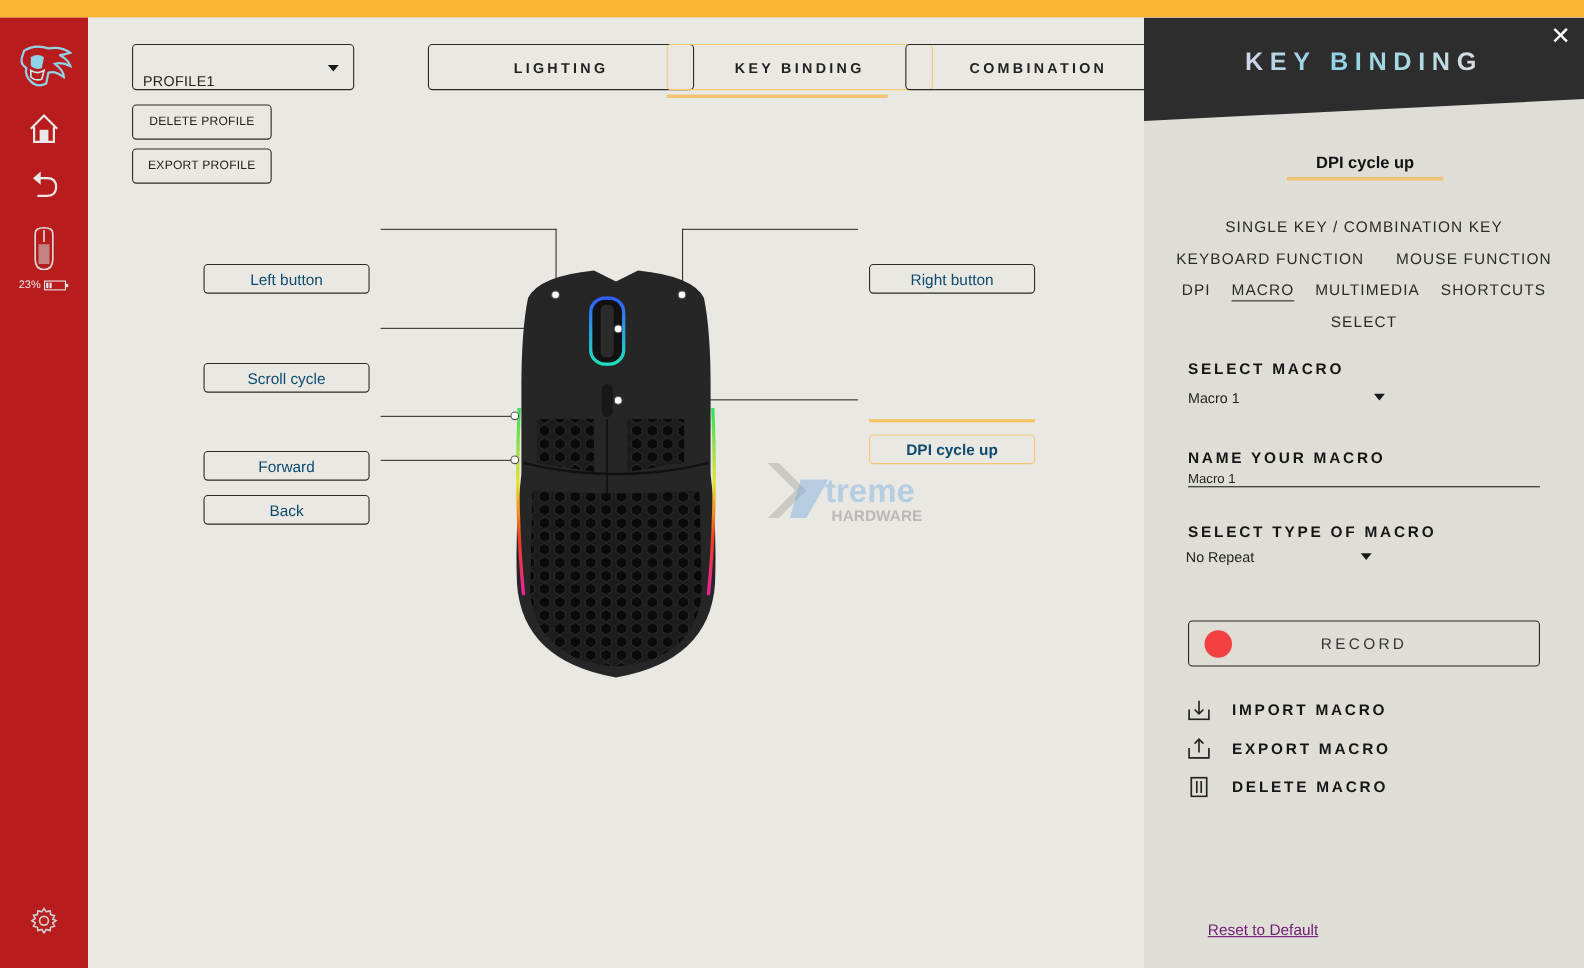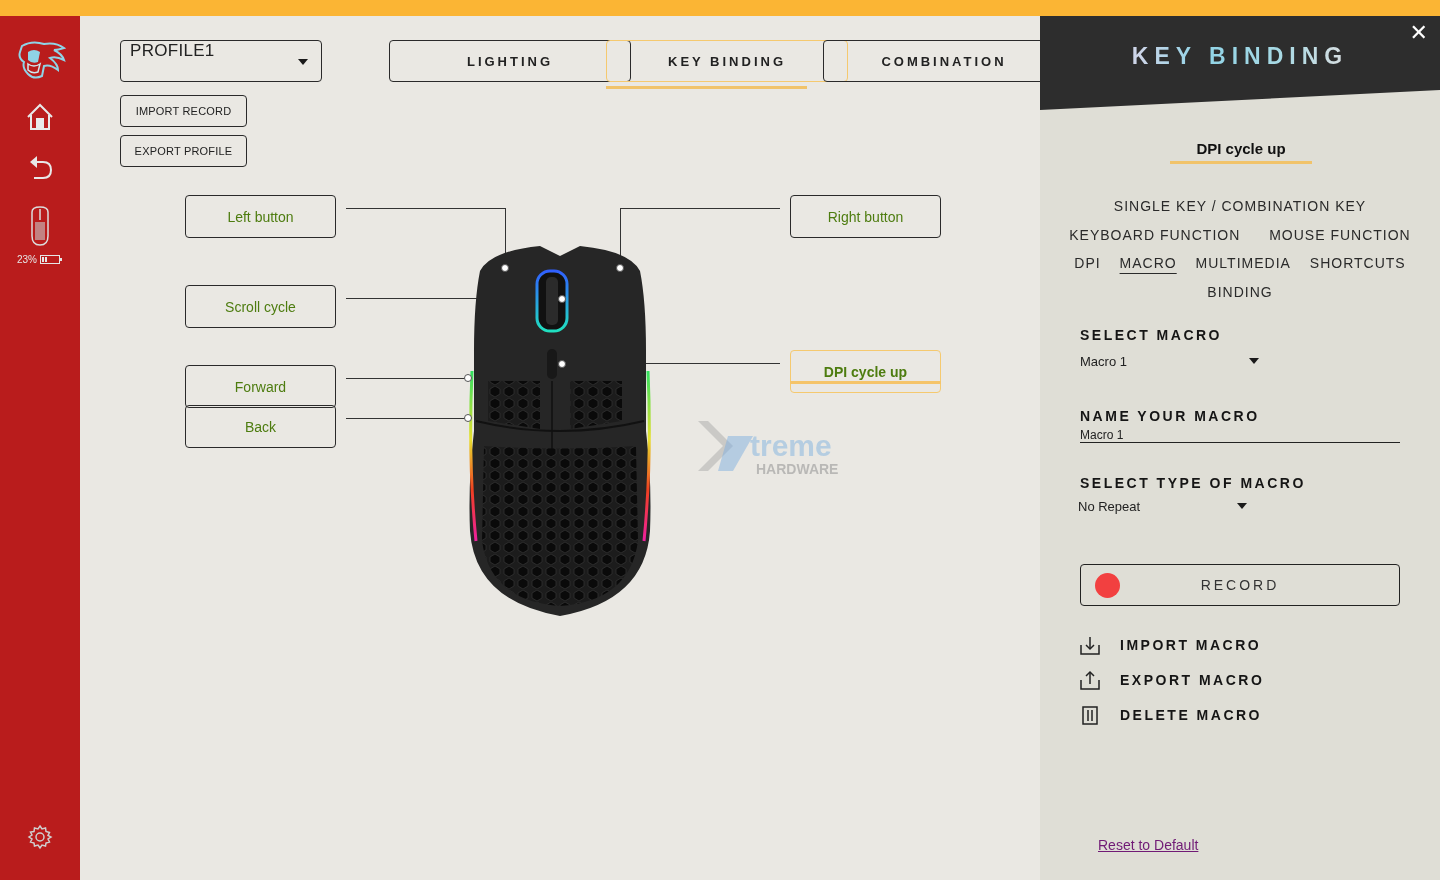--- a/index.html
+++ b/index.html
@@ -15,29 +15,29 @@
   .sb-back { position: absolute; left: 26px; top: 138px; width: 28px; height: 28px; cursor: pointer; }
   .sb-mouse { position: absolute; left: 28px; top: 190px; width: 24px; height: 40px; cursor: pointer; }
   .sb-batt { position: absolute; left: 17px; top: 238px; display: flex; align-items: center; gap: 3px; color: #e6e6e6; font-size: 10px; }
   .batt-icon { width: 20px; height: 9px; border: 1px solid #e6e6e6; position: relative; padding: 1px; display: flex; gap: 1px; }
   .batt-icon::after { content: ""; position: absolute; right: -3px; top: 2px; width: 2px; height: 3px; background: #e6e6e6; }
   .batt-icon span { width: 2px; height: 100%; background: #e6e6e6; }
   .sb-gear { position: absolute; left: 27px; top: 808px; width: 26px; height: 26px; cursor: pointer; }
 
   
   .main { position: absolute; left: 80px; top: 16px; width: 960px; height: 864px; background: #eae8e3; }
-  .profile-select { position: absolute; left: 40px; top: 24px; width: 202px; height: 42px; border: 1.5px solid #2a2a2a; border-radius: 4px; display: flex; align-items: flex-start; padding-left: 9px; font-size: 17px; color: #222; letter-spacing: 0.3px; }
+  .profile-select { position: absolute; left: 40px; top: 24px; width: 202px; height: 42px; border: 1.5px solid #2a2a2a; border-radius: 4px; display: flex; align-items: flex-end; padding-left: 9px; font-size: 13px; color: #222; letter-spacing: 0.3px; }
   .caret { width: 0; height: 0; border-left: 5px solid transparent; border-right: 5px solid transparent; border-top: 6px solid #1a1a1a; position: absolute; }
   .profile-select .caret { right: 13px; top: 18px; }
   .small-btn { position: absolute; left: 40px; width: 127px; height: 32px; border: 1.5px solid #2a2a2a; border-radius: 4px; font-size: 11px; color: #222; display: flex; align-items: center; justify-content: center; letter-spacing: 0.2px; background: transparent; }
   .tab { position: absolute; top: 24px; width: 242px; height: 42px; border: 1.5px solid #2a2a2a; border-radius: 4px; display: flex; align-items: center; justify-content: center; font-size: 13px; letter-spacing: 3px; color: #222; font-weight: bold; }
   .tab.active { border-color: #f5c96f; }
   .tab-underline { position: absolute; left: 526px; top: 70px; width: 201px; height: 3px; background: #f1c36a; }
 
-  .label-box { position: absolute; width: 151px; height: 43px; border: 1.5px solid #2a2a2a; border-radius: 4px; display: flex; align-items: center; justify-content: center; font-size: 14px; color: #4d7c0f; }
+  .label-box { position: absolute; width: 151px; height: 27px; border: 1.5px solid #2a2a2a; border-radius: 4px; display: flex; align-items: center; justify-content: center; font-size: 14px; color: #0c4a6e; margin-top: 45px; }
   .label-box.active { border-color: #f5c96f; font-weight: bold; }
   .label-underline { position: absolute; left: 710px; top: 365px; width: 151px; height: 3px; background: #f5c469; }
   .line { position: absolute; background: #333; }
 
   .mouse-wrap { position: absolute; left: 380px; top: 225px; width: 200px; height: 380px; }
   .watermark { position: absolute; left: 570px; top: 400px; margin-left: 48px; }
 
   
   .panel { position: absolute; left: 1040px; top: 16px; width: 400px; height: 864px; background: #dfded6; overflow: hidden; }
   .panel-header { position: absolute; left: 0; top: 0; width: 400px; height: 110px; }
@@ -93,21 +93,21 @@
     <path d="M13 2 L15 5 L18.5 4 L19 7.5 L22.5 8.5 L21 11.5 L24 13 L21 15 L22.5 18 L19 19 L18.5 22 L15 21 L13 24 L11 21 L7.5 22 L7 19 L3.5 18 L5 15 L2 13 L5 11 L3.5 8 L7 7.5 L7.5 4 L11 5 Z" fill="none" stroke="#cfcfcf" stroke-width="1.5"></path>
     <circle cx="13" cy="13" r="4" fill="none" stroke="#cfcfcf" stroke-width="1.5"></circle>
   </svg>
 </nav>
 
 <main class="main">
   <div class="profile-select">
     <span>PROFILE1</span>
     <span class="caret"></span>
   </div>
-  <button class="small-btn" style="top:79px">IMPORT RECORD</button>
+  <button class="small-btn" style="top:79px">DELETE PROFILE</button>
   <button class="small-btn" style="top:119px">EXPORT PROFILE</button>
 
   <div class="tab" style="left:309px">LIGHTING</div>
   <div class="tab active" style="left:526px">KEY BINDING</div>
   <div class="tab" style="left:743px">COMBINATION</div>
   <div class="tab-underline"></div>
 
   <div class="label-box" style="left:105px; top:179px">Left button</div>
   <div class="label-box" style="left:105px; top:269px">Scroll cycle</div>
   <div class="label-box" style="left:105px; top:349px">Forward</div>
@@ -188,21 +188,21 @@
       <span class="cat">KEYBOARD FUNCTION</span>
       <span class="cat" style="margin-left:17px">MOUSE FUNCTION</span>
     </div>
     <div>
       <span class="cat">DPI</span>
       <span class="cat active">MACRO</span>
       <span class="cat">MULTIMEDIA</span>
       <span class="cat">SHORTCUTS</span>
     </div>
     <div>
-      <span class="cat">BINDING</span>
+      <span class="cat">SELECT</span>
     </div>
   </div>
 
   <div class="field-label" style="top:311px">SELECT MACRO</div>
   <div>
     <div class="field-value" style="top:338px">Macro 1</div>
     <span class="caret" style="left:209px; top:342px"></span>
   </div>
 
   <div class="field-label" style="top:392px">NAME YOUR MACRO</div>

